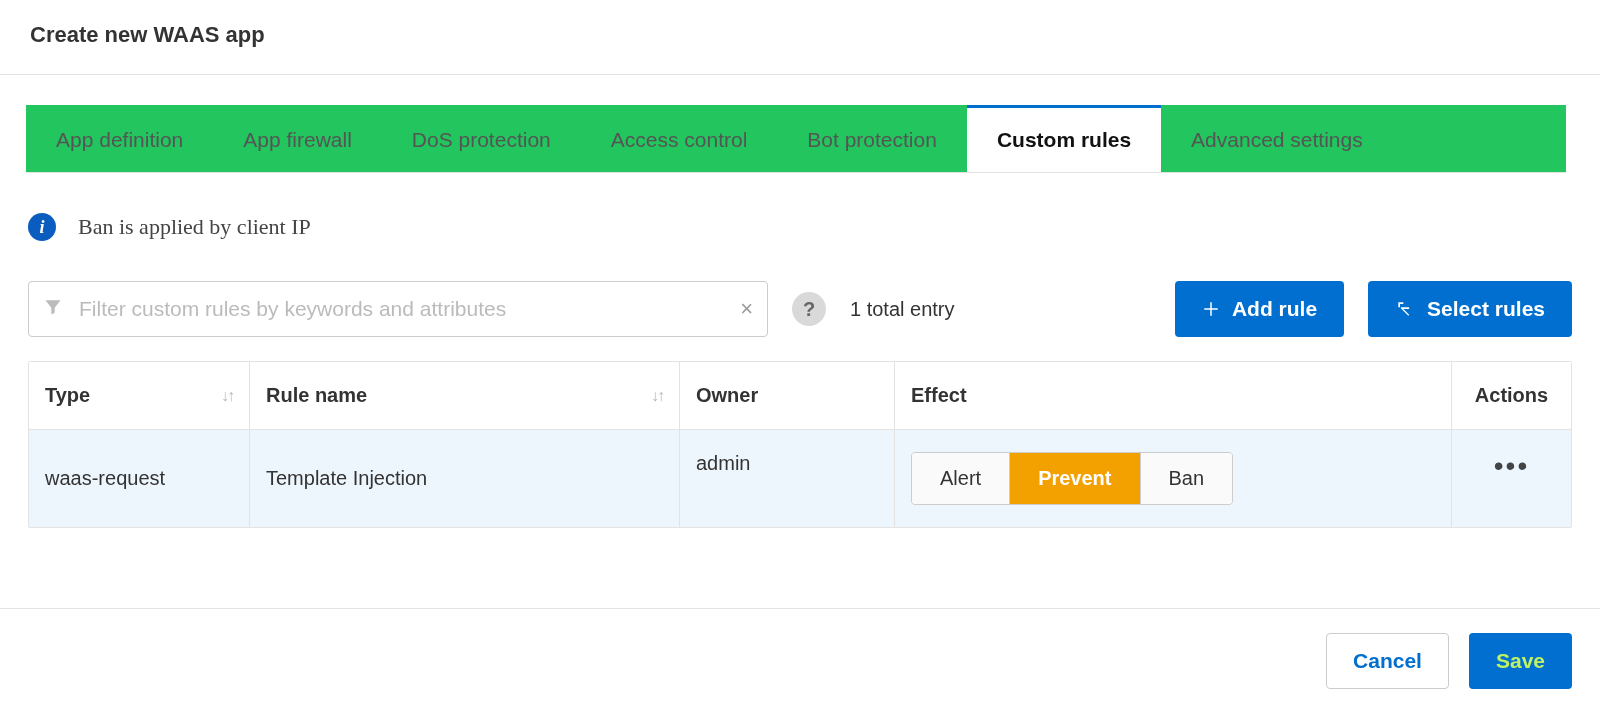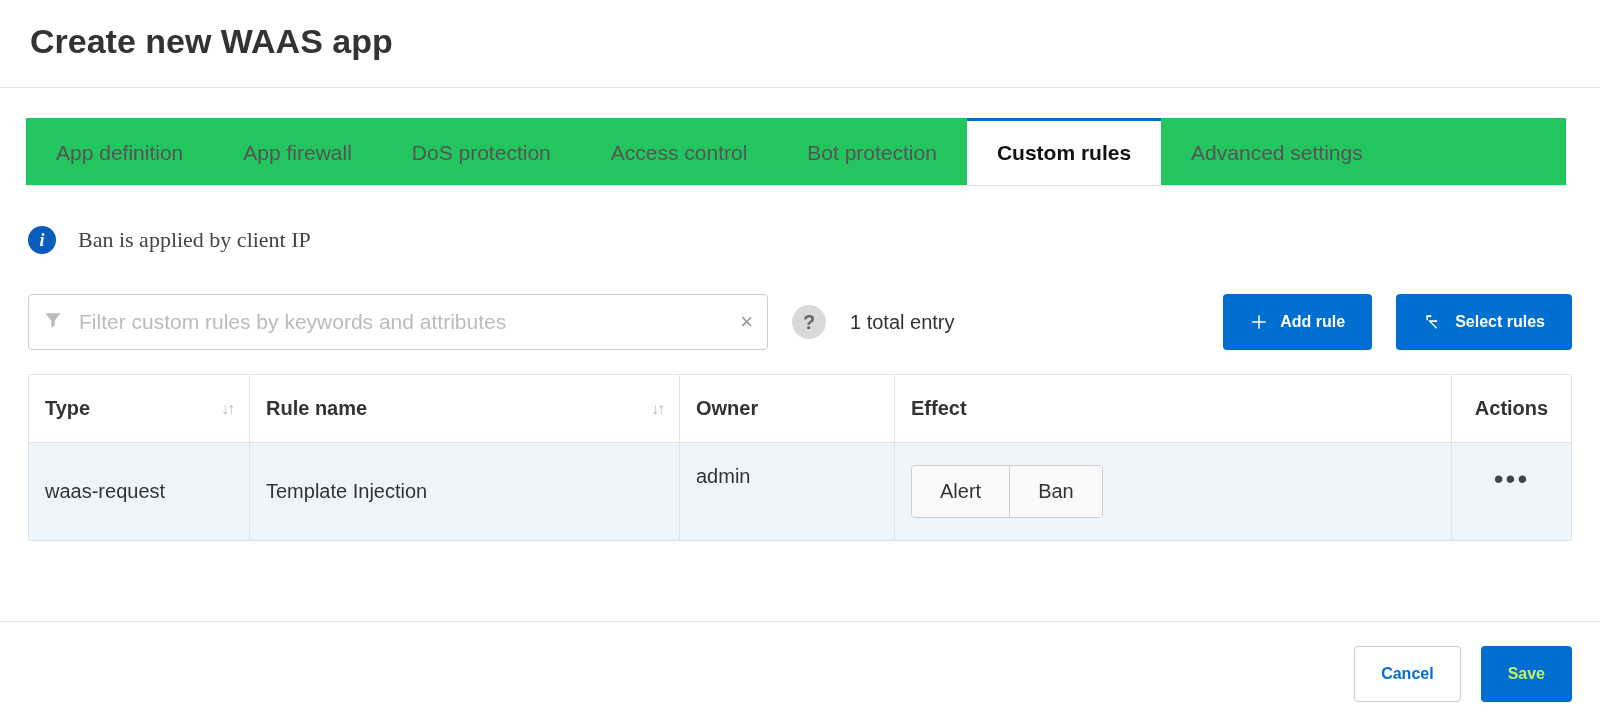--- a/index.html
+++ b/index.html
@@ -10,21 +10,21 @@
     color: #333;
     background: #fff;
     width: 1600px;
   }
   .header {
     padding: 22px 30px 26px 30px;
     border-bottom: 1px solid #e3e3e3;
   }
   .header h1 {
     margin: 0;
-    font-size: 34px;
+    font-size: 22px;
     font-weight: 600;
     color: #333;
   }
   .tabs {
     display: flex;
     background: #22c55e;
     border-bottom: 1px solid #e3e3e3;
     margin: 30px 34px 0 26px;
   }
   .tab {
@@ -86,21 +86,21 @@
   .help-icon {
     width: 34px; height: 34px; border-radius: 50%;
     background: #d9d9d9; color: #666;
     display: flex; align-items: center; justify-content: center;
     font-weight: 700; font-size: 20px; cursor: pointer;
   }
   .entry-count { font-size: 20px; color: #333; }
   .spacer { flex: 1; }
   .btn {
     display: inline-flex; align-items: center; gap: 12px;
-    border-radius: 4px; font-size: 16px; font-weight: 600;
+    border-radius: 4px; font-size: 21px; font-weight: 600;
     padding: 0 26px; height: 56px; cursor: pointer;
     border: 1px solid transparent;
   }
   .btn-primary { background: #006fcf; color: #fff; }
   .btn-primary svg { fill: #fff; }
   .btn-secondary { background: #fff; border-color: #ccc; color: #006fcf; }
   .btn-save { background: #006fcf; color: #bef264; }
   .table {
     width: 100%;
     border: 1px solid #e3e3e3;
@@ -215,20 +215,21 @@
         <span>Actions</span>
       </div>
     </div>
     <div id="tbody">
         <div class="trow">
           <div class="td col-type">waas-request</div>
           <div class="td col-name">Template Injection</div>
           <div class="td col-owner">admin</div>
           <div class="td col-effect"><div class="effect-group">
               <div class="effect-btn">Alert</div>
+              <div class="effect-btn active">Prevent</div>
               <div class="effect-btn">Ban</div>
             </div></div>
           <div class="td col-actions">
             <div class="row-actions">•••</div>
           </div>
         </div>
       </div>
   </div>
 
 </div>

